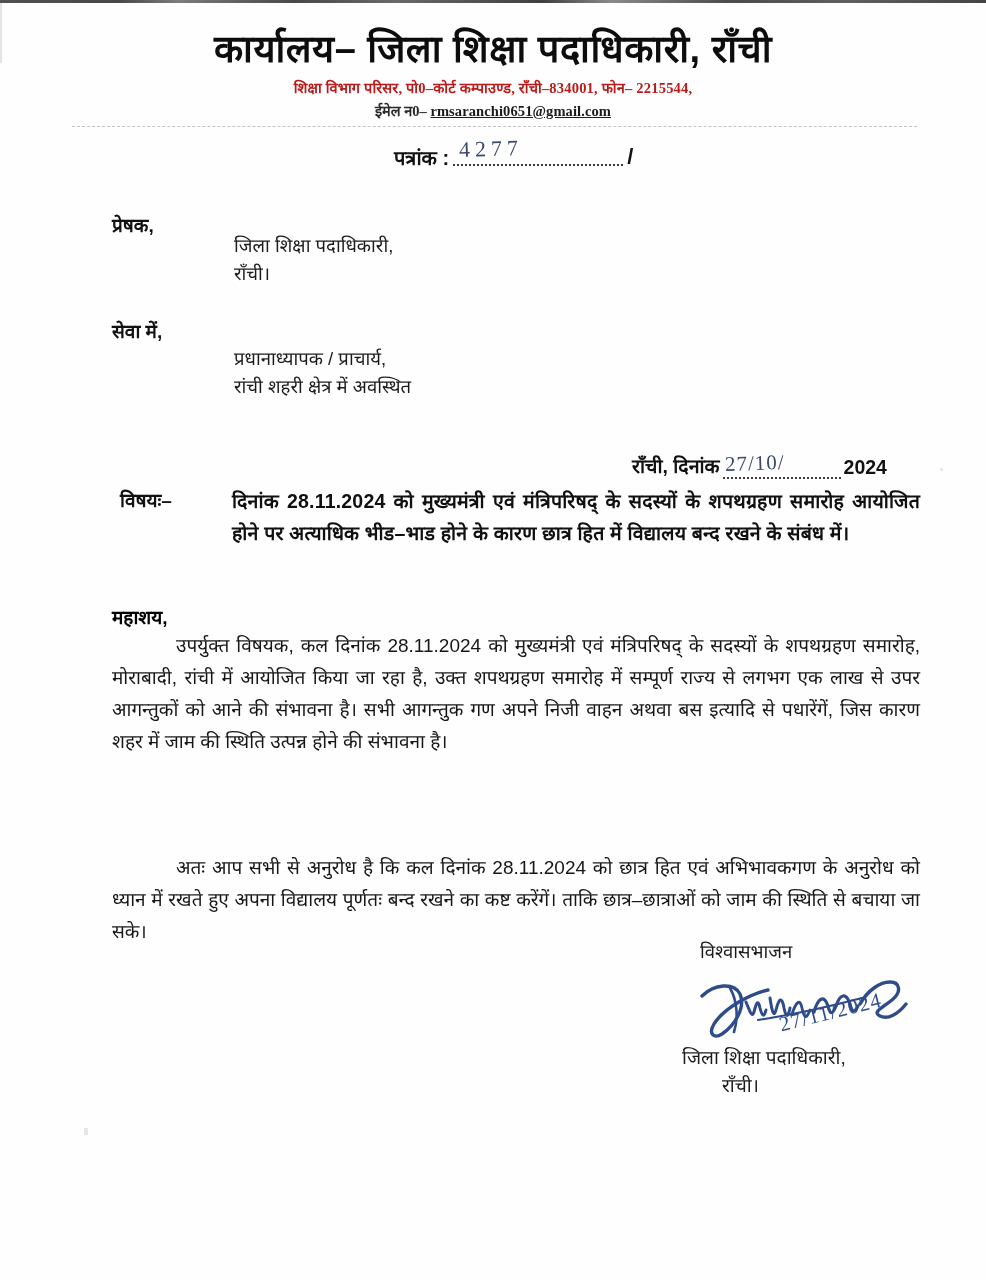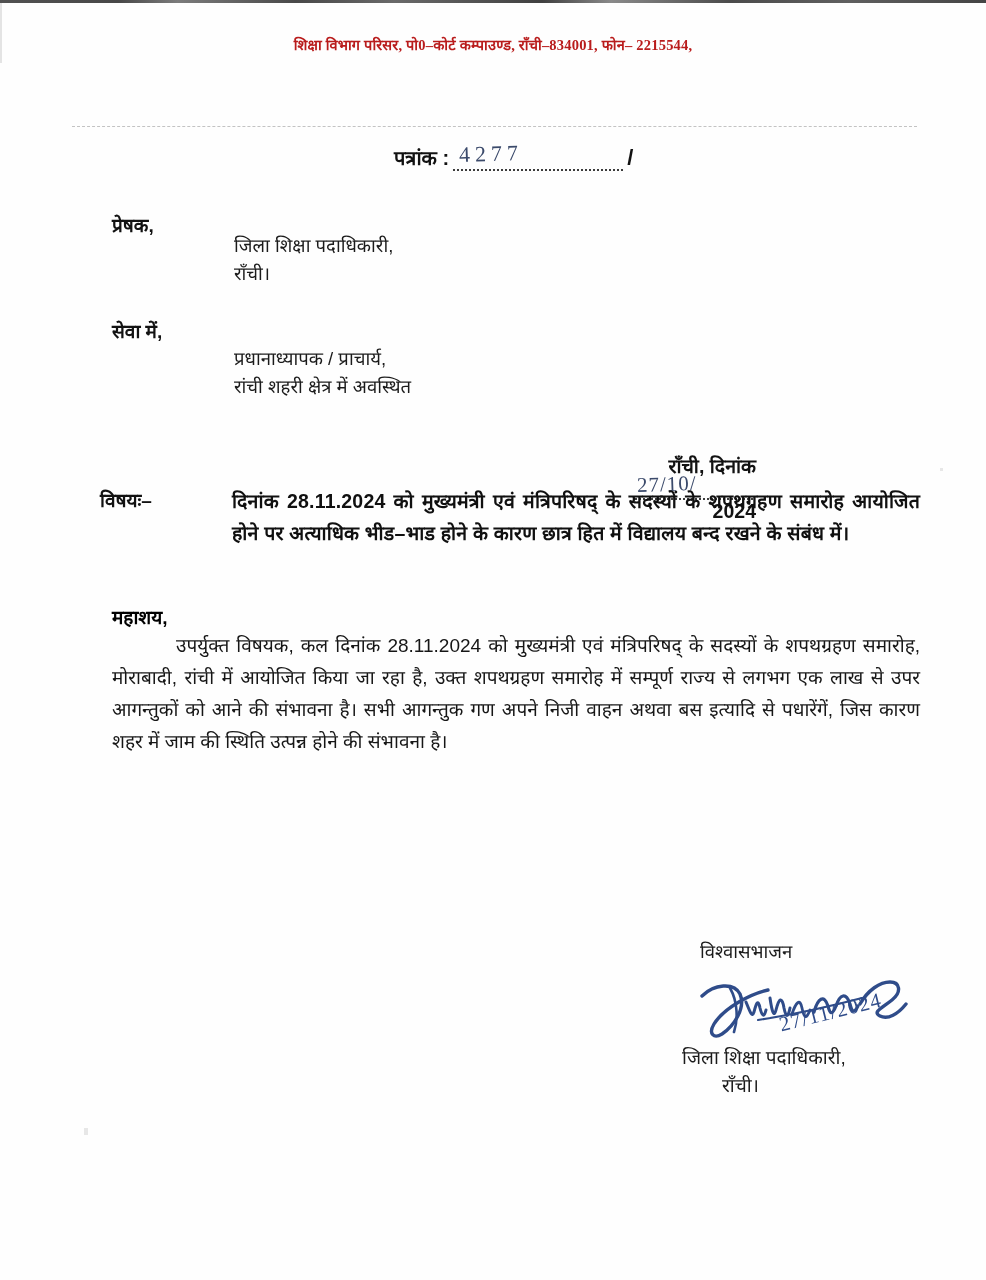--- a/index.html
+++ b/index.html
@@ -85,21 +85,21 @@
     border-top: 1px dashed #b9b9b9;
     opacity: .85;
   }
 
   
   .letter-no-row {
     position: absolute;
     top: 144px;
     left: 394px;
     display: flex;
-    align-items: flex-end;
+    align-items: flex-start;
     font-family: "Liberation Sans", sans-serif;
     font-weight: bold;
     font-size: 20px;
     color: #121212;
   }
   .letter-no-label { white-space: nowrap; }
   .dotline {
     position: relative;
     width: 170px;
     margin: 0 4px;
@@ -145,21 +145,20 @@
   .placedate {
     position: absolute;
     top: 452px;
     left: 632px;
     display: flex;
     align-items: flex-end;
     font-family: "Liberation Sans", sans-serif;
     font-weight: bold;
     font-size: 19.5px;
     color: #121212;
-    flex-direction: column;
   }
   .date-dotline {
     position: relative;
     width: 118px;
     margin: 0 3px;
     border-bottom: 2.5px dotted #3c3c3c;
     height: 19px;
   }
   .date-hand {
     position: absolute;
@@ -167,21 +166,21 @@
     bottom: 1px;
     font-size: 21px;
     letter-spacing: 1px;
     white-space: nowrap;
   }
 
   
   .subject-label {
     position: absolute;
     top: 487px;
-    left: 100px;
+    left: 120px;
     font-family: "Liberation Sans", sans-serif;
     font-weight: bold;
     font-size: 19px;
     color: #121212;
   }
   .subject-text {
     position: absolute;
     top: 485px;
     left: 232px;
     width: 688px;
@@ -267,21 +266,26 @@
 </style>
 </head>
 <body>
 
 <div class="page">
 
   <div class="scan-edge-top"></div>
   <div class="scan-edge-left"></div>
 
   <div class="letterhead">
+    <div class="office-title">कार्यालय– जिला शिक्षा पदाधिकारी, राँची</div>
     <div class="office-address">शिक्षा विभाग परिसर, पो0–कोर्ट कम्पाउण्ड, राँची–834001, फोन– 2215544,</div>
+    <div class="office-email-row">
+      <span>ईमेल न0–</span>
+      <span class="office-email">rmsaranchi0651@gmail.com</span>
+    </div>
   </div>
 
   <div class="rule"></div>
 
   <div class="letter-no-row">
     <span class="letter-no-label">पत्रांक :</span>
     <span class="dotline">
       <span class="hand letter-no-hand">4277</span>
     </span>
     <span class="slash">/</span>
@@ -306,20 +310,21 @@
     </span>
     <span>2024</span>
   </div>
 
   <div class="subject-label">विषयः–</div>
   <div class="subject-text">दिनांक 28.11.2024 को मुख्यमंत्री एवं मंत्रिपरिषद् के सदस्यों के शपथग्रहण समारोह आयोजित होने पर अत्याधिक भीड–भाड होने के कारण छात्र हित में विद्यालय बन्द रखने के संबंध में।</div>
 
   <div class="salutation">महाशय,</div>
 
   <div class="body-para" id="para-1">उपर्युक्त विषयक, कल दिनांक 28.11.2024 को मुख्यमंत्री एवं मंत्रिपरिषद् के सदस्यों के शपथग्रहण समारोह, मोराबादी, रांची में आयोजित किया जा रहा है, उक्त शपथग्रहण समारोह में सम्पूर्ण राज्य से लगभग एक लाख से उपर आगन्तुकों को आने की संभावना है। सभी आगन्तुक गण अपने निजी वाहन अथवा बस इत्यादि से पधारेंगें, जिस कारण शहर में जाम की स्थिति उत्पन्न होने की संभावना है।</div>
+  <div class="body-para" id="para-3">अतः आप सभी से अनुरोध है कि कल दिनांक 28.11.2024 को छात्र हित एवं अभिभावकगण के अनुरोध को ध्यान में रखते हुए अपना विद्यालय पूर्णतः बन्द रखने का कष्ट करेंगें। ताकि छात्र–छात्राओं को जाम की स्थिति से बचाया जा सके।</div>
 
   <div class="sign-closing">विश्वासभाजन</div>
 
   <svg class="signature-mark" viewBox="0 0 230 78">
     <g fill="none" stroke="#2f4c8a" stroke-linecap="round" stroke-linejoin="round">
       <path d="M8 28 C 20 16, 40 14, 46 26 C 52 40, 40 58, 28 66 C 20 71, 14 66, 20 56
                C 30 40, 56 26, 74 22" stroke-width="3.4"></path>
       <path d="M36 20 C 44 34, 44 52, 40 64" stroke-width="2.6"></path>
       <path d="M52 34 C 56 44, 58 50, 60 44 C 62 36, 64 30, 66 40 C 68 48, 70 50, 72 42" stroke-width="3"></path>
       <path d="M76 30 C 78 44, 80 50, 82 42 C 85 30, 88 28, 90 40 C 92 50, 94 50, 96 40" stroke-width="3"></path>

